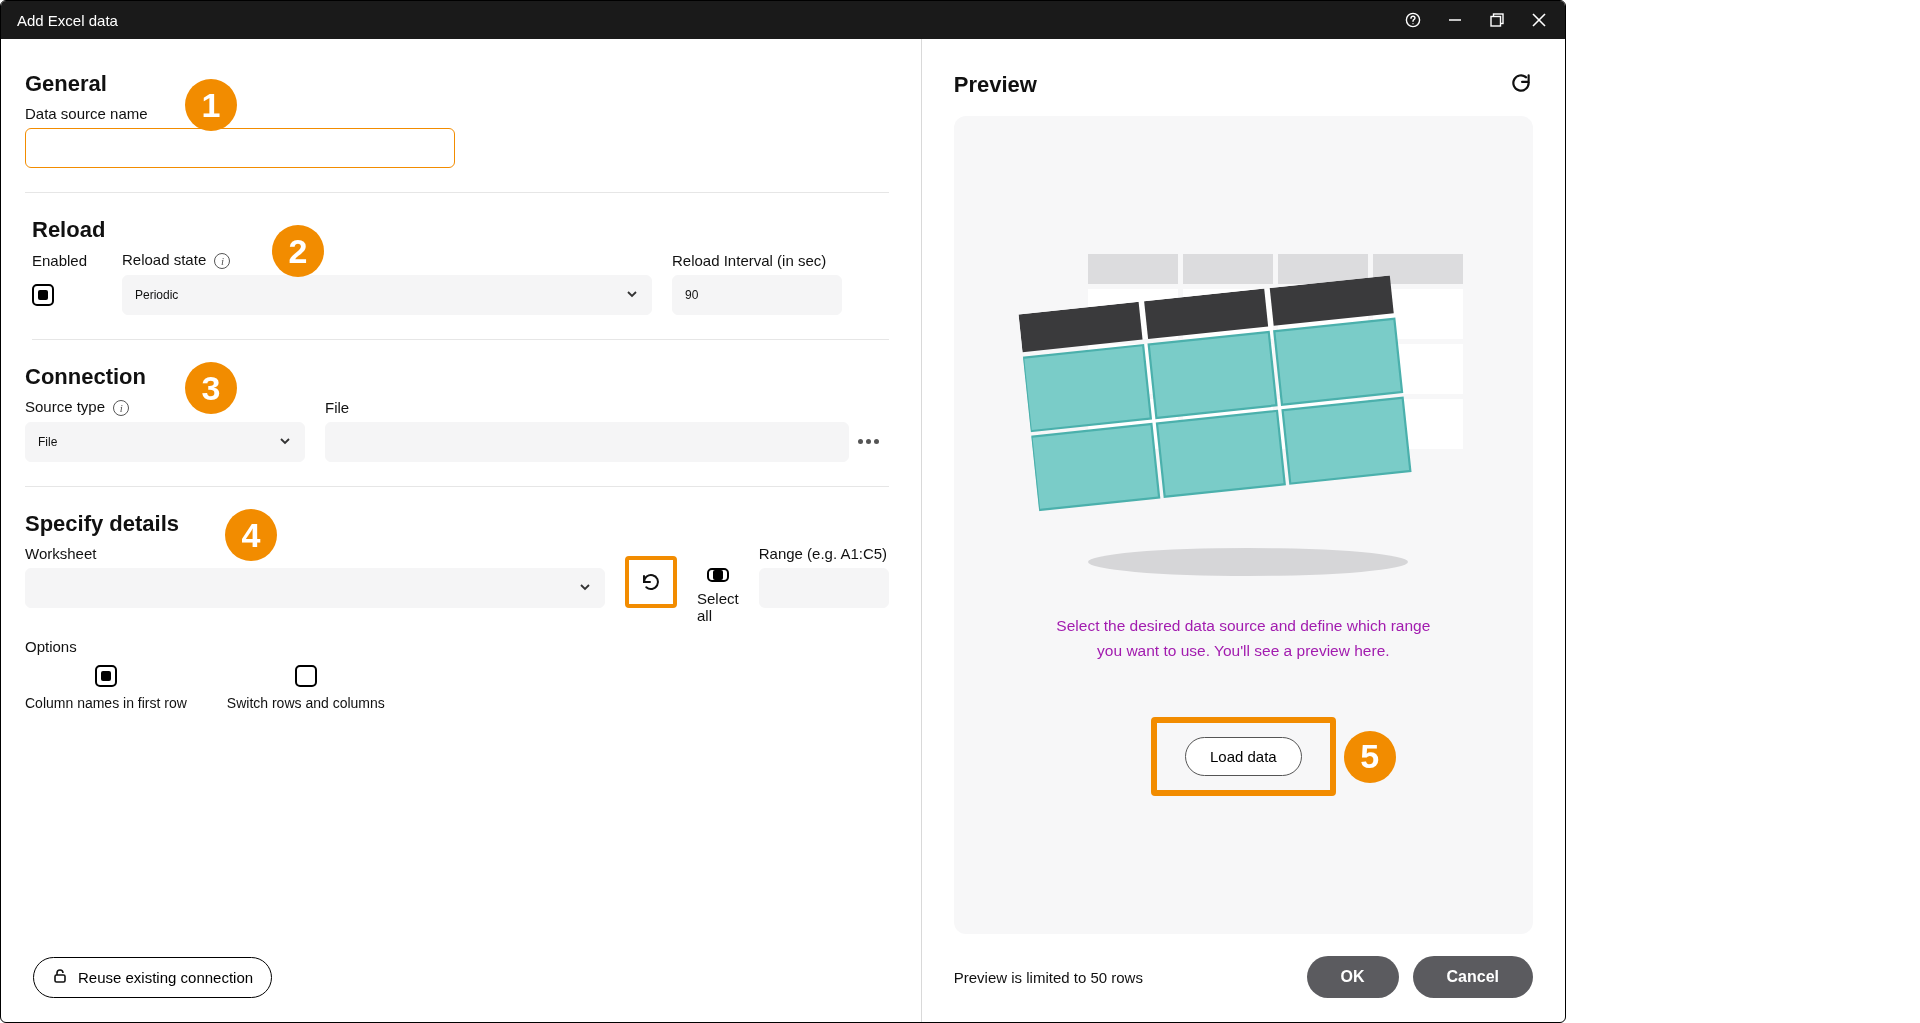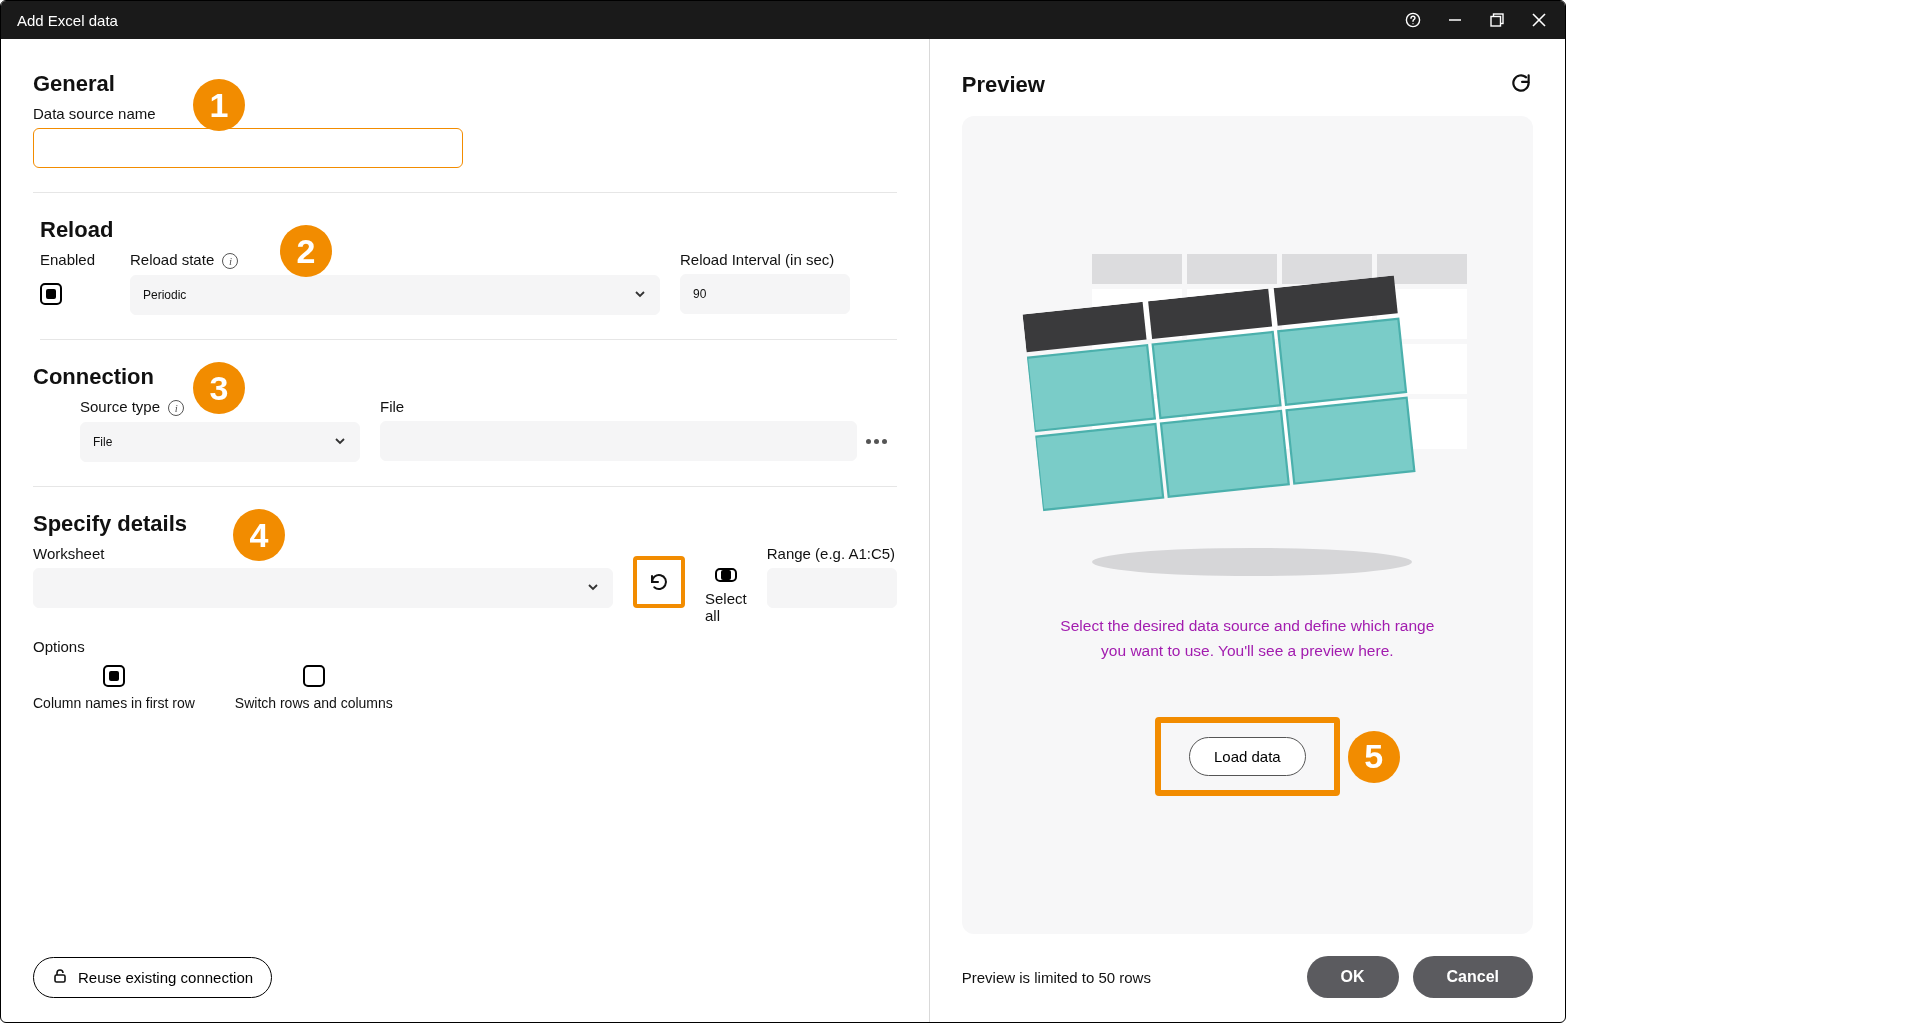--- a/index.html
+++ b/index.html
@@ -8,28 +8,28 @@
 
   
   .titlebar { background: #1a1a1a; color: #fff; height: 38px; display: flex; align-items: center; padding: 0 16px; justify-content: space-between; }
   .titlebar .title { font-size: 15px; }
   .titlebar .controls { display: flex; gap: 22px; align-items: center; }
   .titlebar .controls span { cursor: pointer; display: inline-flex; align-items: center; justify-content: center; width: 20px; height: 20px; }
   .ico svg { display: block; }
 
   
   .content { display: flex; flex: 1; overflow: hidden; }
-  .leftcol { flex: 1; padding: 32px 32px 24px 32px; border-right: 1px solid #d9d9d9; display: flex; flex-direction: column; position: relative; }
+  .leftcol { flex: 1; padding: 32px 32px 24px 24px; border-right: 1px solid #d9d9d9; display: flex; flex-direction: column; position: relative; }
   .rightcol { flex: 1; padding: 32px 32px 24px 32px; display: flex; flex-direction: column; }
 
   .section { padding-bottom: 24px; border-bottom: 1px solid #e6e6e6; margin-bottom: 24px; }
   .section.noborder { border-bottom: none; margin-bottom: 0; }
   .section h2 { font-weight: 800; font-size: 22px; margin-bottom: 8px; }
   .lbl { font-size: 15px; font-weight: 500; margin-bottom: 6px; display: block; }
-  .row { display: flex; gap: 20px; align-items: flex-start; }
+  .row { display: flex; gap: 20px; align-items: center; }
 
   .badge { position: absolute; width: 52px; height: 52px; border-radius: 50%; background: #f28c00; color: #fff; display: flex; align-items: center; justify-content: center; font-weight: 900; font-size: 34px; }
 
   .inp, .sel { height: 40px; background: #f5f5f6; border: 1px solid #f5f5f6; border-radius: 6px; padding: 0 12px; font-size: 12px; color: #111; }
   .inp.highlight, .sel.highlight { background: #fff; border: 1.5px solid #f28c00; }
   .sel { display: flex; align-items: center; justify-content: space-between; cursor: pointer; }
   .sel .chev { flex-shrink: 0; }
   .inp { outline: none; }
 
   .chkwrap { display: flex; align-items: center; gap: 8px; flex-direction: column; }
@@ -134,21 +134,21 @@
           <div style="flex:0 0 170px;">
             <label class="lbl">Reload Interval (in sec)</label>
             <input class="inp" style="width: 100%;" value="90">
           </div>
         </div>
         <div class="badge" style="top:8px; left:240px;">2</div>
       </div>
 
       <div class="section" style="position:relative;">
         <h2>Connection</h2>
-        <div class="row" style="margin-top:4px;margin-left:47px;">
+        <div class="row" style="margin-top:4px;">
           <div style="flex:0 0 280px;">
             <label class="lbl">
               <span>Source type</span>
               <span class="infoicon">i</span>
             </label>
             <div class="sel">
               <span>File</span>
               <span class="chev"><svg width="14" height="14" viewBox="0 0 14 14" fill="none" stroke="#333" stroke-width="1.8">
                     <polyline points="3,5 7,9 11,5"></polyline>
                   </svg></span>

